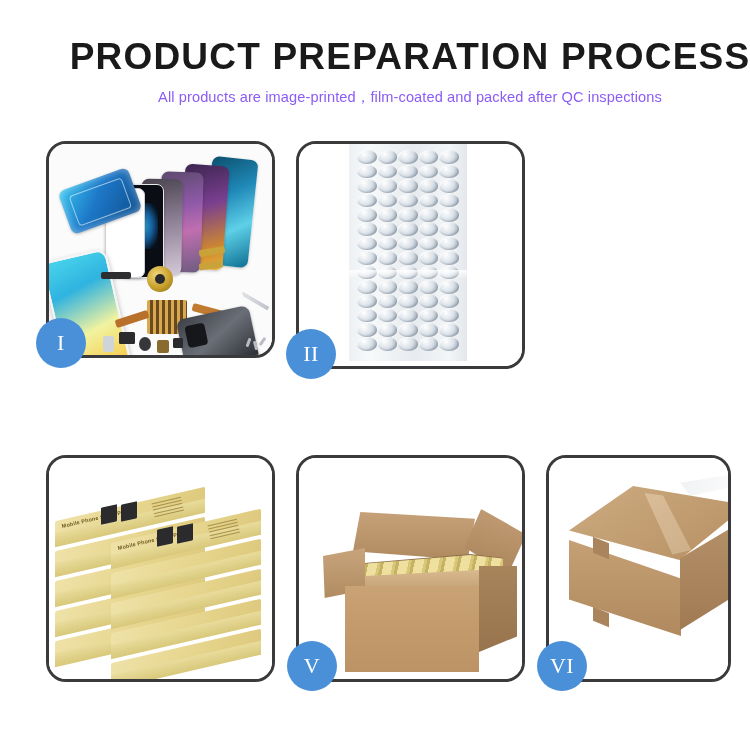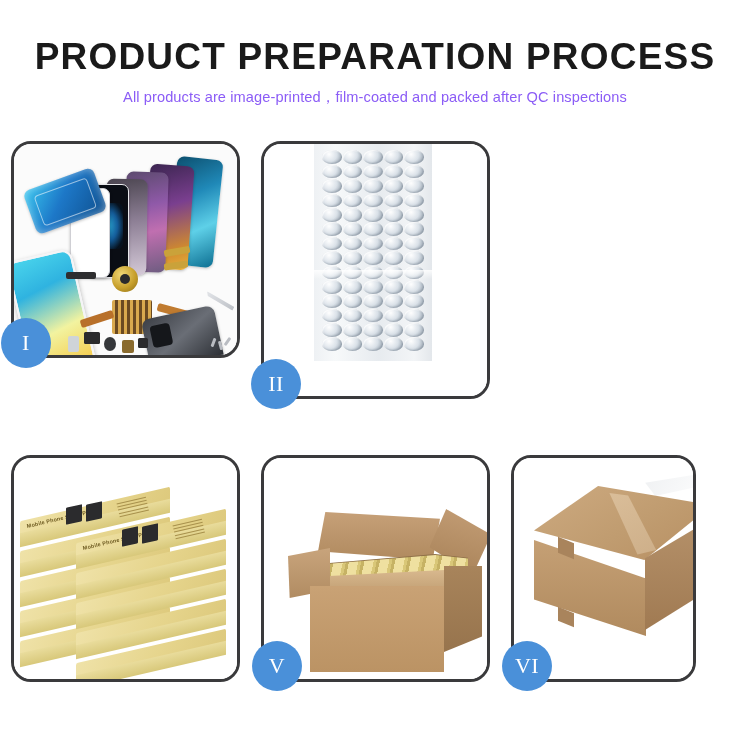--- a/index.html
+++ b/index.html
@@ -3,21 +3,21 @@
 <meta charset="utf-8">
 <style>
   html,body{margin:0;padding:0;}
   body{
     width:750px;height:750px;
     background:#ffffff;
     font-family:"Liberation Sans", sans-serif;
     overflow:hidden;
     position:relative;
   }
-  .page{position:absolute;inset:0;}
+  .page{position:absolute;inset:0;margin-left:35px;}
 
   
   .header{position:absolute;left:0;top:0;width:750px;text-align:center;}
   .title{
     font-size:37px;
     letter-spacing:1.2px;
     font-weight:700;
     color:#1a1a1a;
     margin-top:38px;
     line-height:1.05;
@@ -41,21 +41,21 @@
     background:#ffffff;
     box-sizing:border-box;
     overflow:visible;
   }
   .panel .inner{
     position:absolute;inset:0;
     border-radius:17px;
     overflow:hidden;
   }
   .p1{left:11px;  top:141px; width:229px; height:217px;}
-  .p2{left:261px; top:141px; width:229px; height:258px;}
+  .p2{left:261px; top:141px; width:229px; height:228px;}
   .p3{left:511px; top:141px; width:229px; height:217px;}
   .p4{left:11px;  top:455px; width:229px; height:227px;}
   .p5{left:261px; top:455px; width:229px; height:227px;}
   .p6{left:511px; top:455px; width:185px; height:227px;}
 
   .badge{
     position:absolute;
     left:-13px;bottom:-13px;
     width:50px;height:50px;
     border-radius:50%;

